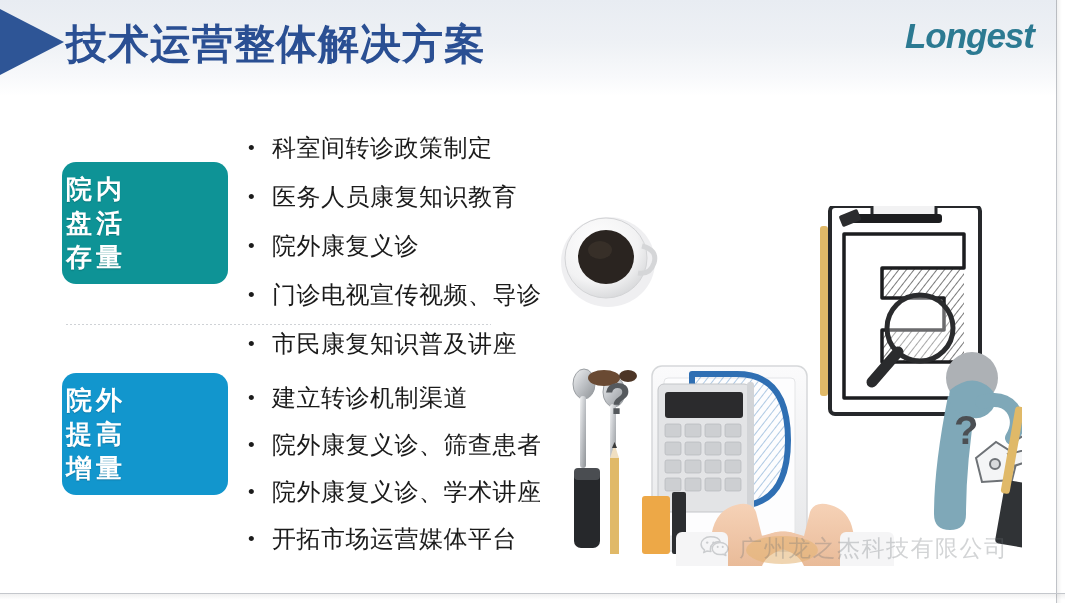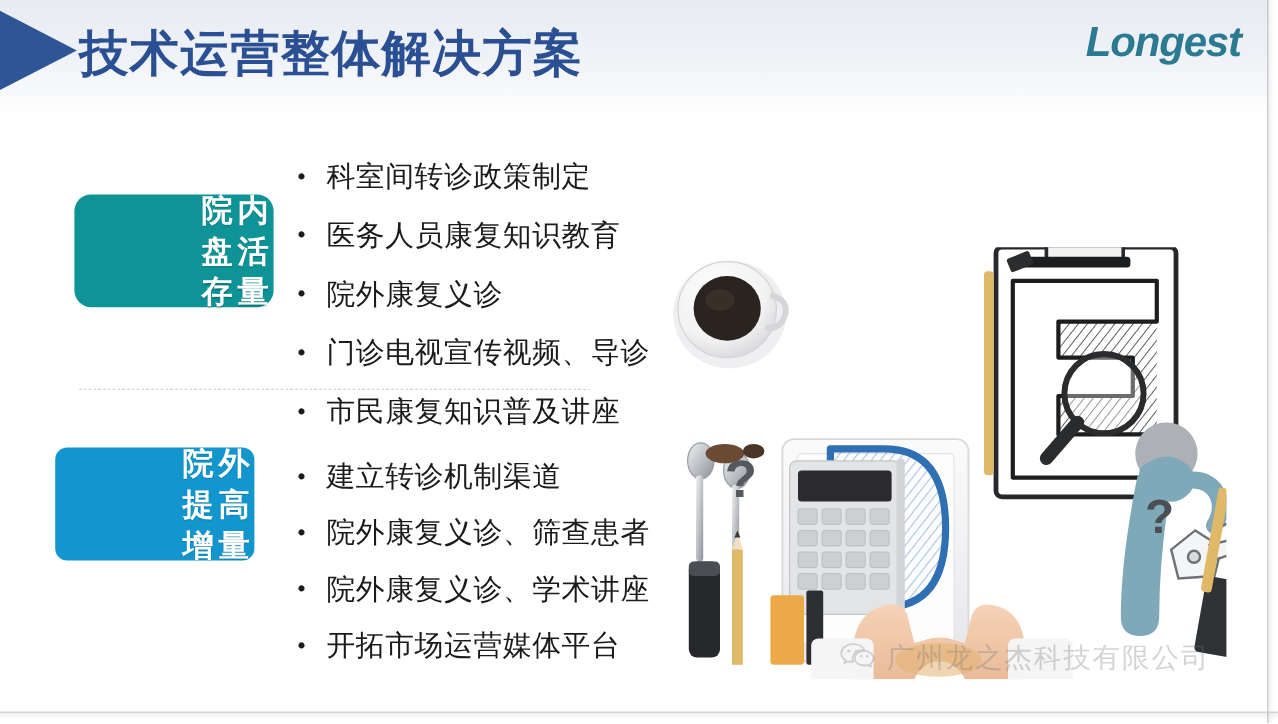--- a/index.html
+++ b/index.html
@@ -65,33 +65,33 @@
     font-size:35px; line-height:56px;
     font-style:italic; font-weight:700;
     letter-spacing:-1px;
     color:#2c7a92;
     white-space:nowrap;
   }
 
   
   .badge {
     position:absolute;
-    width:166px; height:94px;
+    width:166px; height:122px;
     border-radius:14px;
     display:flex; flex-direction:column;
-    align-items:flex-end; justify-content:center;
+    align-items:flex-start; justify-content:center;
     color:#ffffff;
     font-size:26px; font-weight:700;
     letter-spacing:4px;
     line-height:34px;
     text-shadow:0 1px 1px rgba(0,0,0,0.18);
   }
   .badge span { display:block; text-indent:4px; }
   .badge-inner { left:62px; top:162px; background:#0e9396; }
-  .badge-outer { left:46px; top:373px; background:#1296cd;border-radius:10px; }
+  .badge-outer { left:62px; top:373px; background:#1296cd; }
 
   
   .divider {
     position:absolute; left:66px; top:324px;
     width:425px; height:1px;
     background:repeating-linear-gradient(to right,#cfd2d6 0 2px,transparent 2px 4px);
   }
 
   
   .list { position:absolute; }

